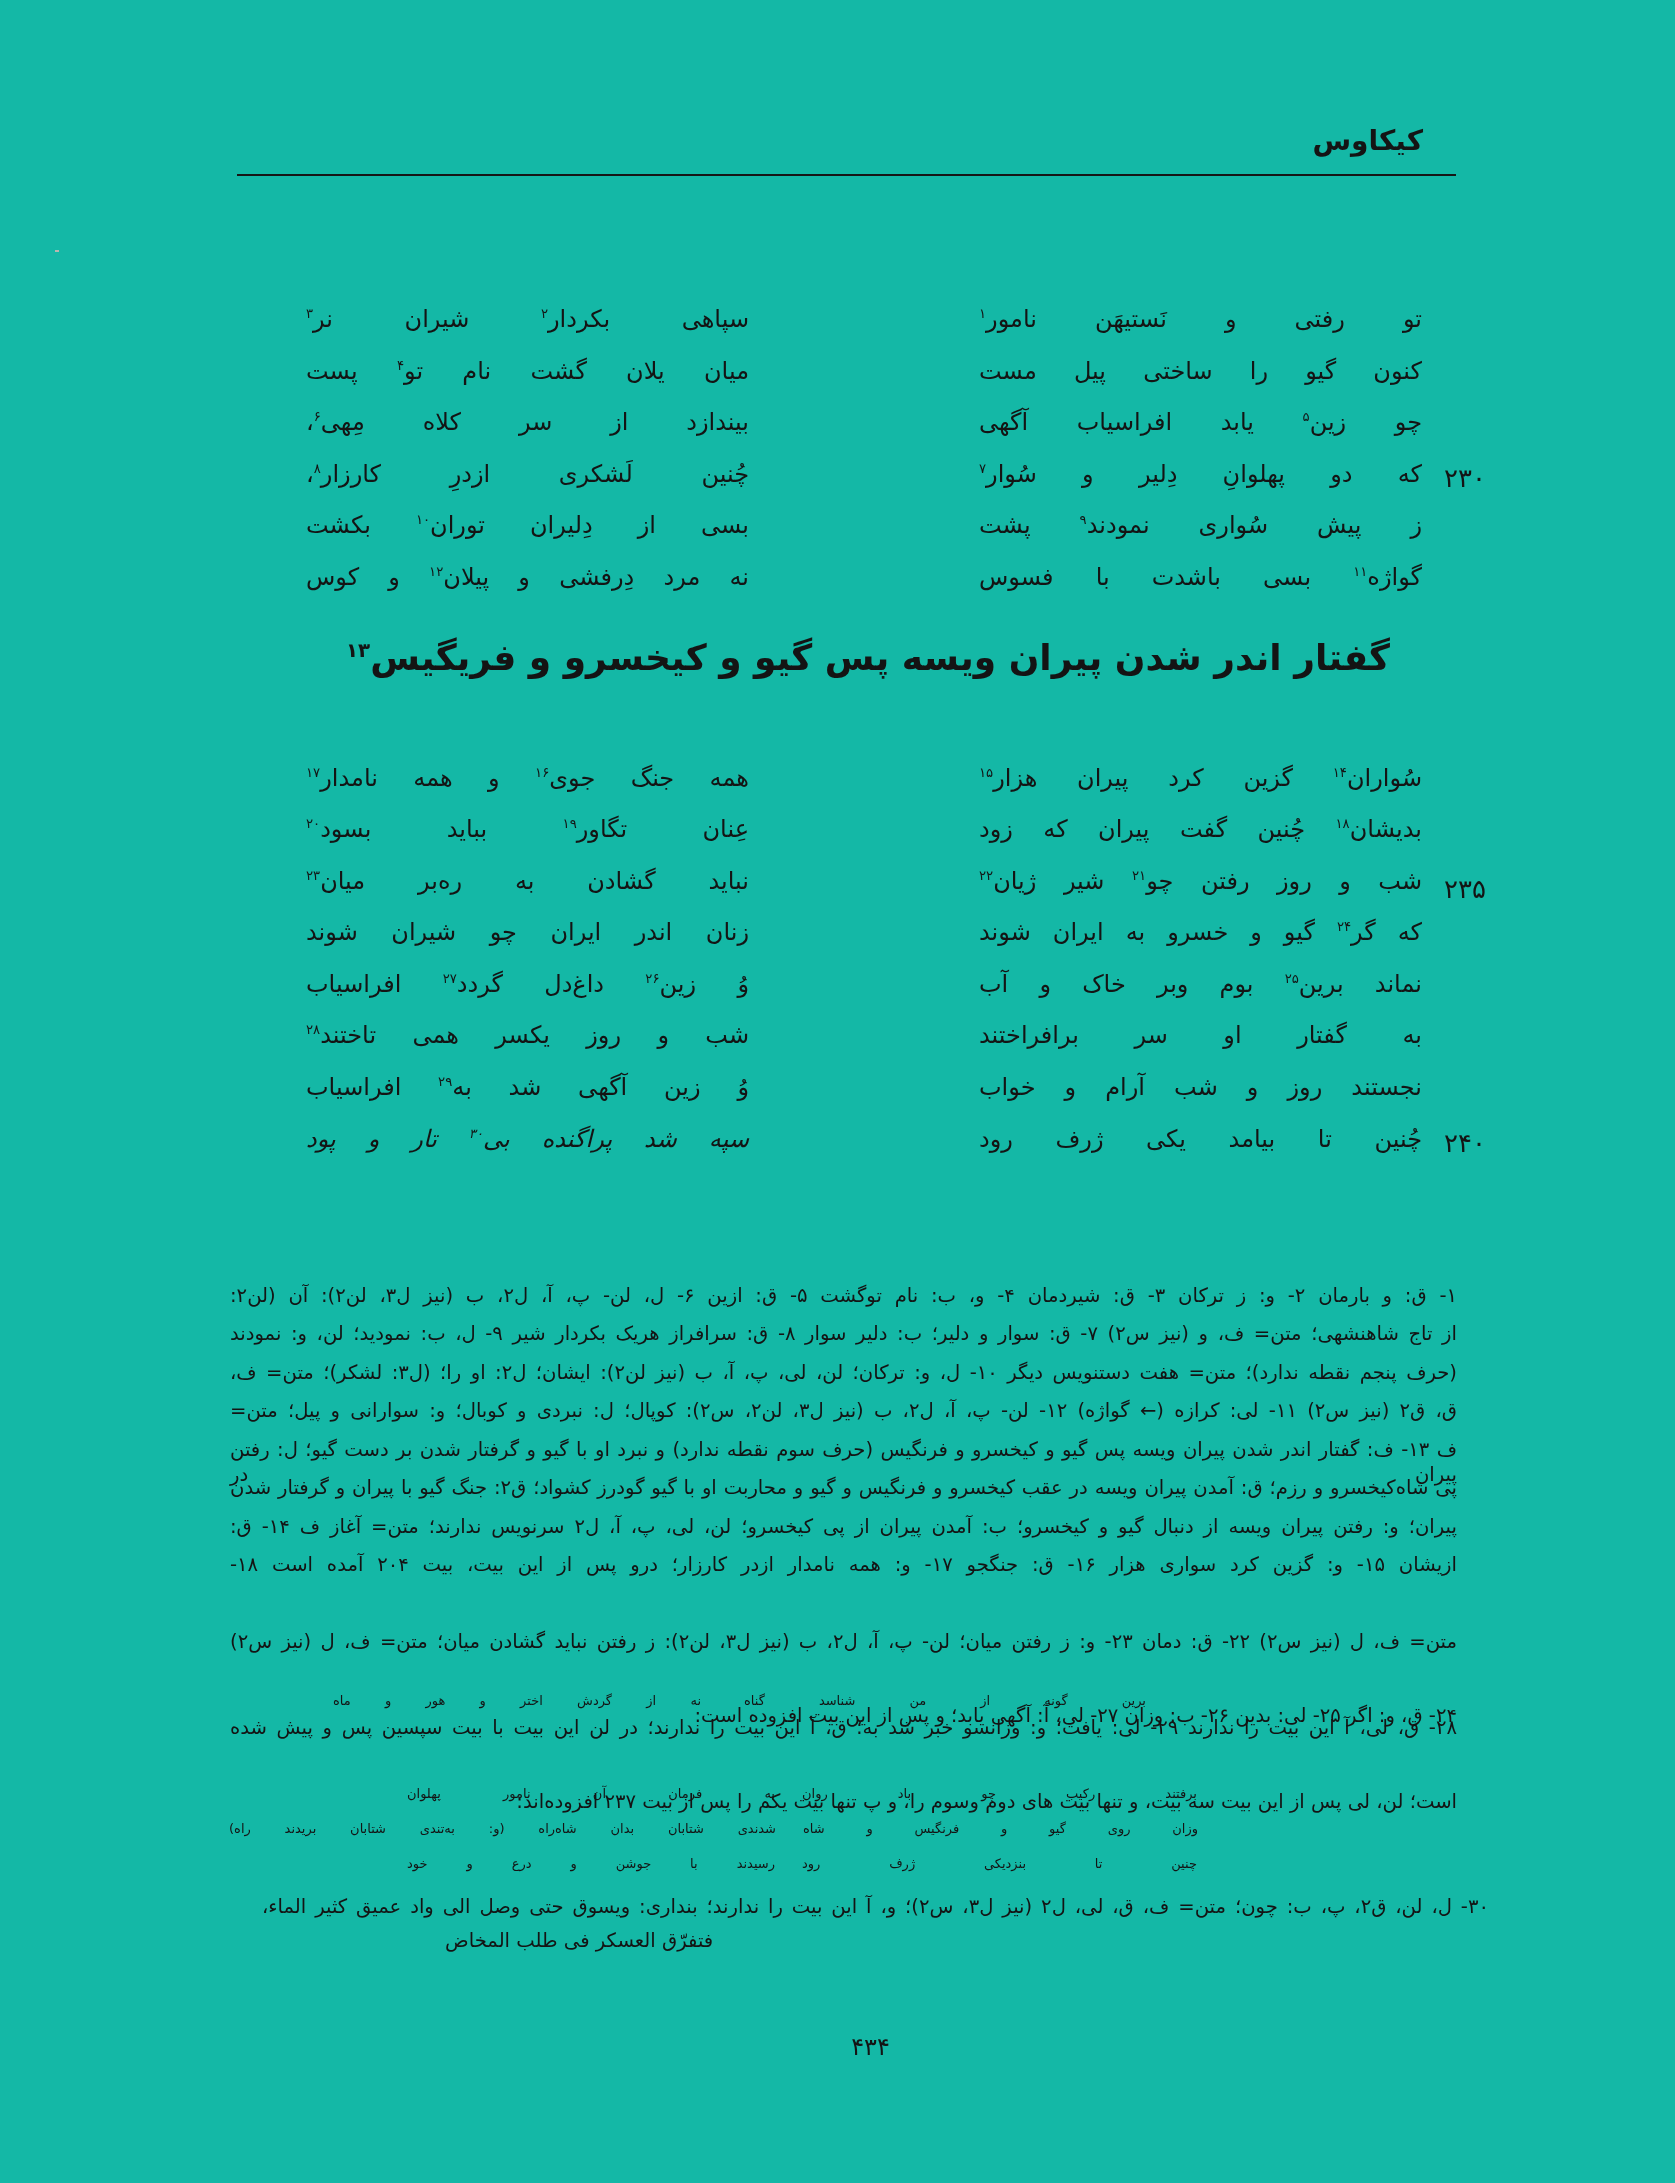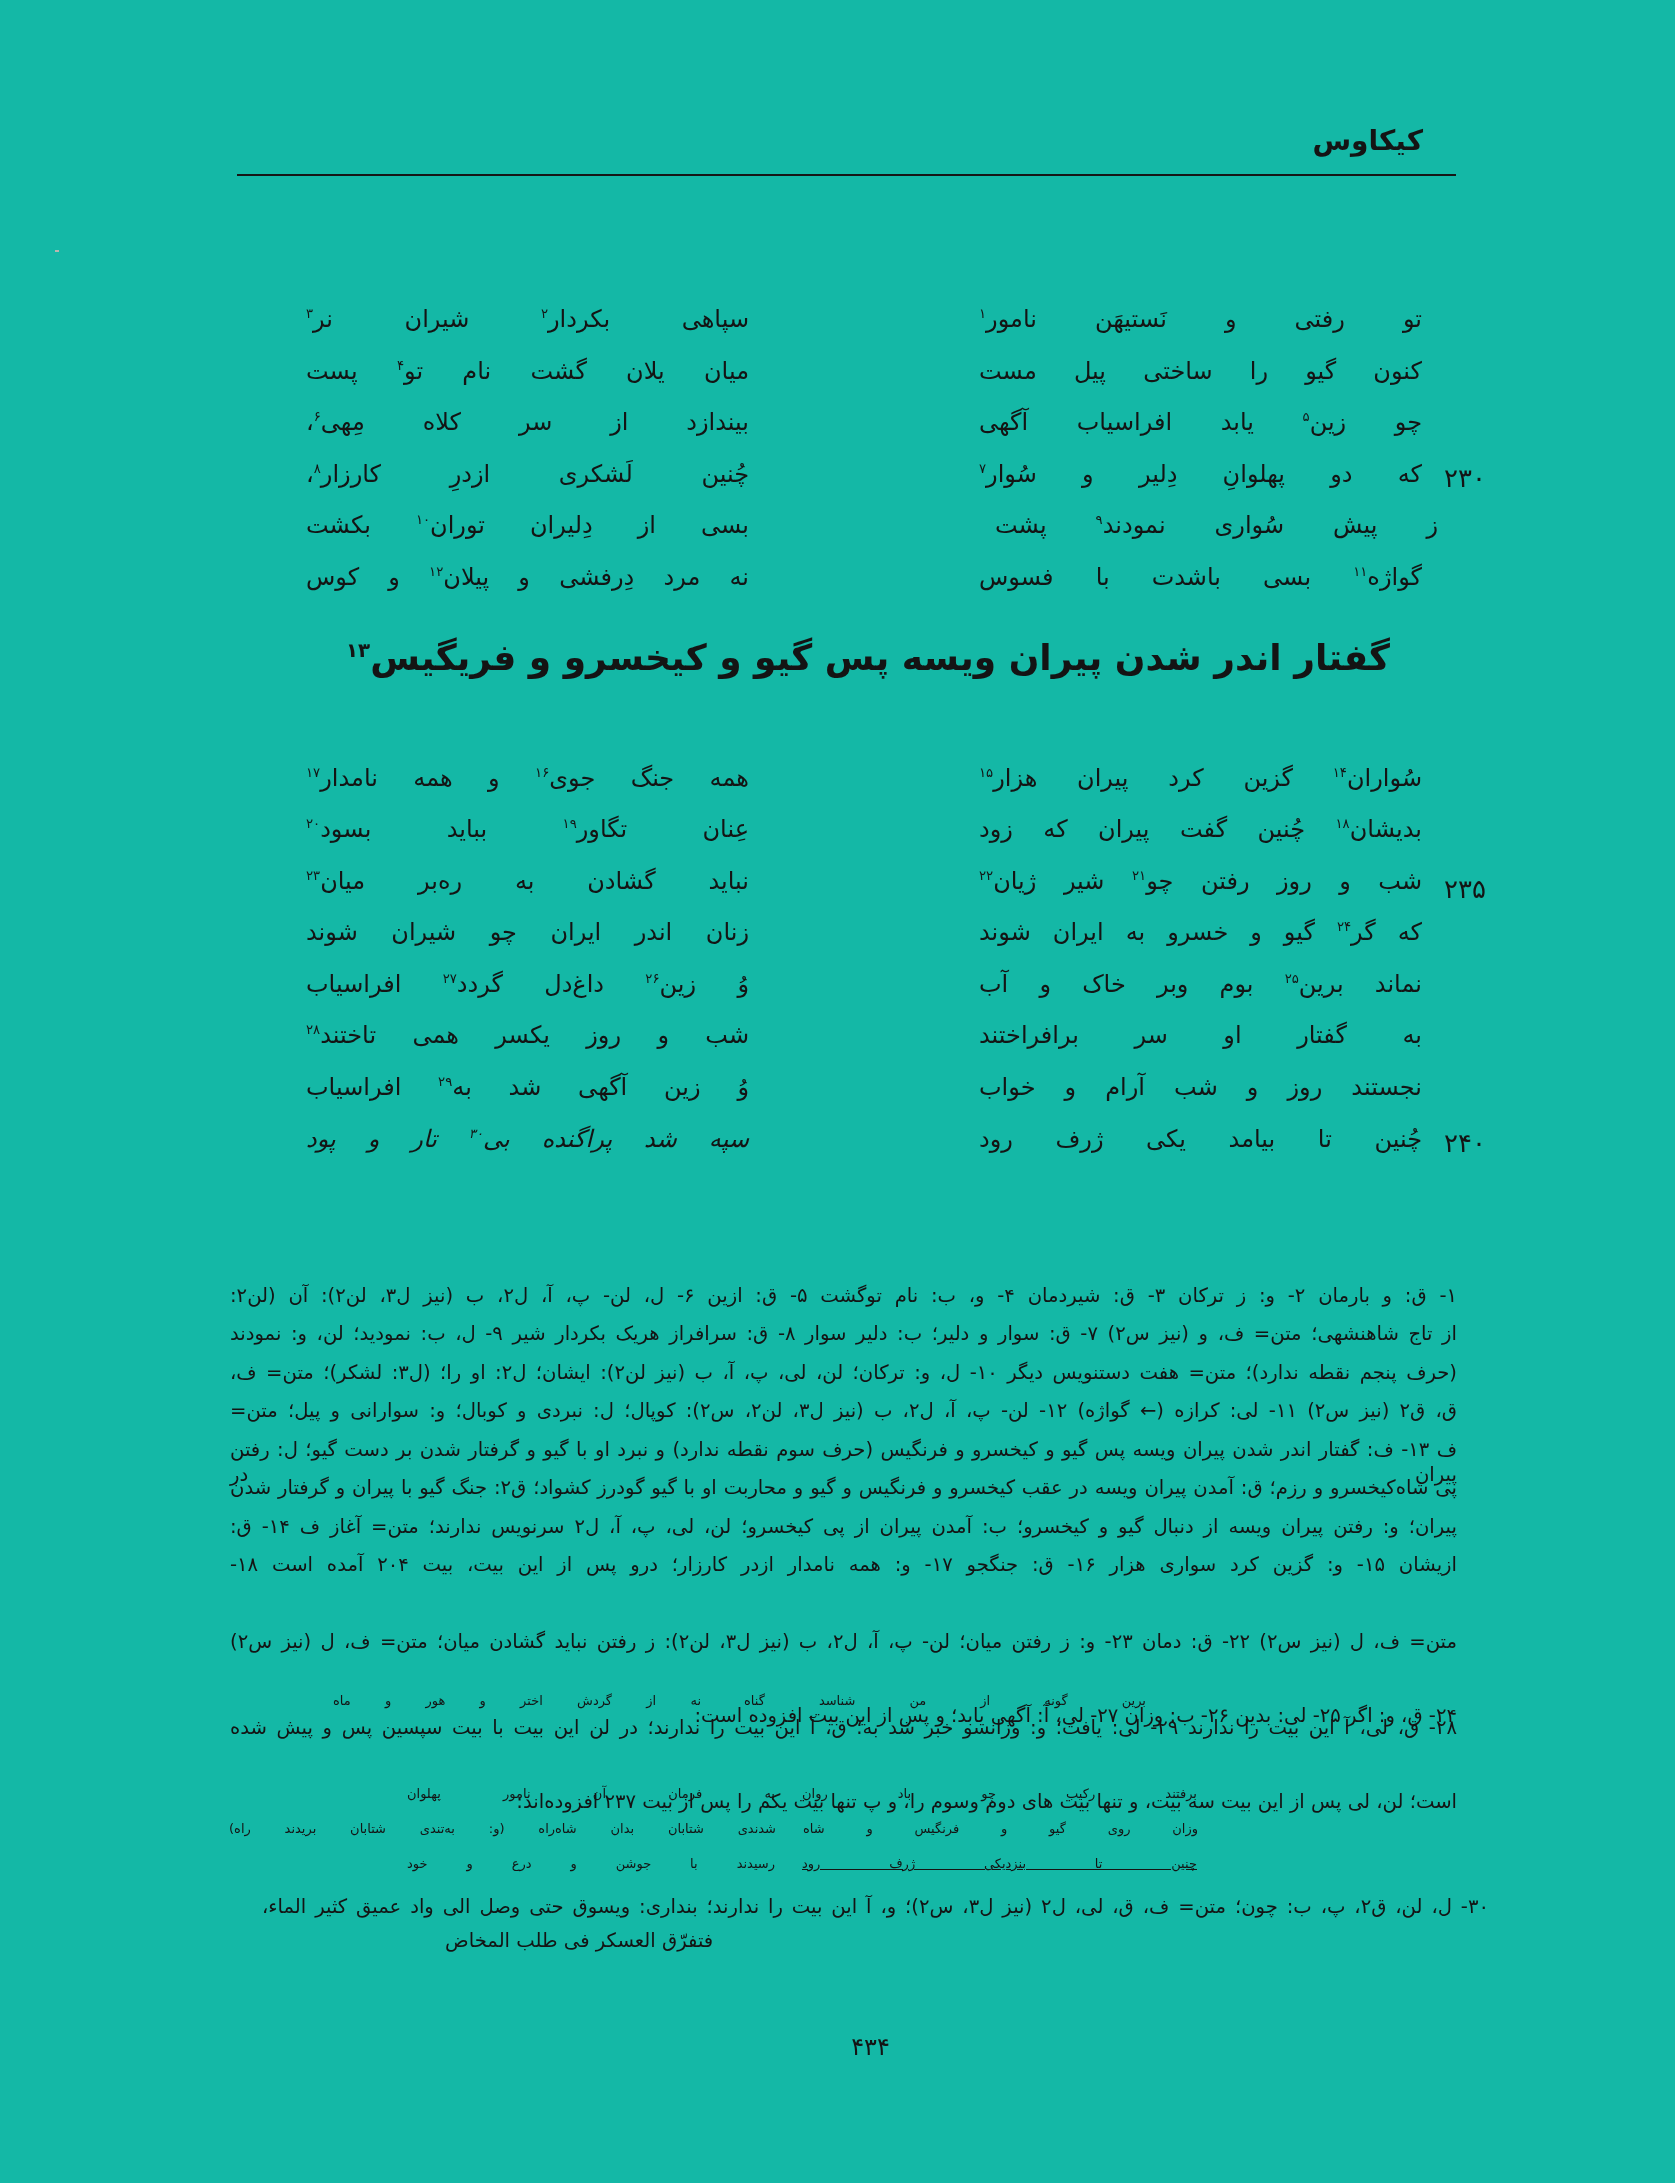--- a/index.html
+++ b/index.html
@@ -58,21 +58,21 @@
 
   <div class="page-number">۴۳۴</div>
 <div class="vline" style="top: 303px; left: 980px; width: 443px;">تو رفتی و نَستیهَن نامور<sup>۱</sup></div>
     <div class="vline" style="top: 303px; left: 307px; width: 443px;">سپاهی بکردار<sup>۲</sup> شیران نر<sup>۳</sup></div>
     <div class="vline" style="top: 355px; left: 980px; width: 443px;">کنون گیو را ساختی پیل مست</div>
     <div class="vline" style="top: 355px; left: 307px; width: 443px;">میان یلان گشت نام تو<sup>۴</sup> پست</div>
     <div class="vline" style="top: 406px; left: 980px; width: 443px;">چو زین<sup>۵</sup> یابد افراسیاب آگهی</div>
     <div class="vline" style="top: 406px; left: 307px; width: 443px;">بیندازد از سر کلاه مِهی<sup>۶</sup>،</div>
     <div class="vline" style="top: 458px; left: 980px; width: 443px;">که دو پهلوانِ دِلیر و سُوار<sup>۷</sup></div>
     <div class="vline" style="top: 458px; left: 307px; width: 443px;">چُنین لَشکری ازدرِ کارزار<sup>۸</sup>،</div>
-    <div class="vline" style="top: 509px; left: 980px; width: 443px; margin-left: 16px;">ز پیش سُواری نمودند<sup>۹</sup> پشت</div>
+    <div class="vline" style="top: 509px; left: 980px; width: 443px;">ز پیش سُواری نمودند<sup>۹</sup> پشت</div>
     <div class="vline" style="top: 509px; left: 307px; width: 443px;">بسی از دِلیران توران<sup>۱۰</sup> بکشت</div>
     <div class="vline" style="top: 561px; left: 980px; width: 443px;">گواژه<sup>۱۱</sup> بسی باشدت با فسوس</div>
     <div class="vline" style="top: 561px; left: 307px; width: 443px;">نه مرد دِرفشی و پیلان<sup>۱۲</sup> و کوس</div>
     <div class="vline" style="top: 762px; left: 980px; width: 443px;">سُواران<sup>۱۴</sup> گزین کرد پیران هزار<sup>۱۵</sup></div>
     <div class="vline" style="top: 762px; left: 307px; width: 443px;">همه جنگ جوی<sup>۱۶</sup> و همه نامدار<sup>۱۷</sup></div>
     <div class="vline" style="top: 813px; left: 980px; width: 443px;">بدیشان<sup>۱۸</sup> چُنین گفت پیران که زود</div>
     <div class="vline" style="top: 813px; left: 307px; width: 443px;">عِنان تگاور<sup>۱۹</sup> بباید بسود<sup>۲۰</sup></div>
     <div class="vline" style="top: 865px; left: 980px; width: 443px;">شب و روز رفتن چو<sup>۲۱</sup> شیر ژیان<sup>۲۲</sup></div>
     <div class="vline" style="top: 865px; left: 307px; width: 443px;">نباید گشادن به ره‌بر میان<sup>۲۳</sup></div>
     <div class="vline" style="top: 916px; left: 980px; width: 443px;">که گر<sup>۲۴</sup> گیو و خسرو به ایران شوند</div>
@@ -103,19 +103,19 @@
     <div class="fnline fnright" style="top: 1753px;">است؛ لن، لی پس از این بیت سه بیت، و تنها بیت های دوم وسوم را، و پ تنها بیت یکم را پس از بیت ۲۳۷ افزوده‌اند:</div>
     <div class="quote" style="top: 1786px; left: 408px; width: 790px;">
       <div class="qline" style="width: 395px;">برفتند رکیب چو باد روان</div>
       <div class="qline" style="width: 368px;">به فرمان آن نامور پهلوان</div>
     </div>
     <div class="quote" style="top: 1821px; left: 230px; width: 969px;">
       <div class="qline" style="width: 395px;">وزان روی گیو و فرنگیس و شاه</div>
       <div class="qline" style="width: 547px;">شدندی شتابان بدان شاه‌راه (و: به‌تندی شتابان بریدند راه)</div>
     </div>
     <div class="quote" style="top: 1856px; left: 408px; width: 790px;">
-      <div class="qline" style="width: 395px; text-decoration: underline;">چنین تا بنزدیکی ژرف رود</div>
+      <div class="qline" style="width: 395px;">چنین تا بنزدیکی ژرف رود</div>
       <div class="qline" style="width: 368px;">رسیدند با جوشن و درع و خود</div>
     </div>
     <div class="fnline" style="top: 1894px; margin-left: 32px;">۳۰- ل، لن، ق۲، پ، ب: چون؛ متن= ف، ق، لی، ل۲ (نیز ل۳، س۲)؛ و، آ این بیت را ندارند؛ بنداری: ویسوق حتی وصل الی واد عمیق کثیر الماء،</div>
     <div class="arline">فتفرّق العسکر فی طلب المخاض</div>
   </div>
 
 
 </body></html>

